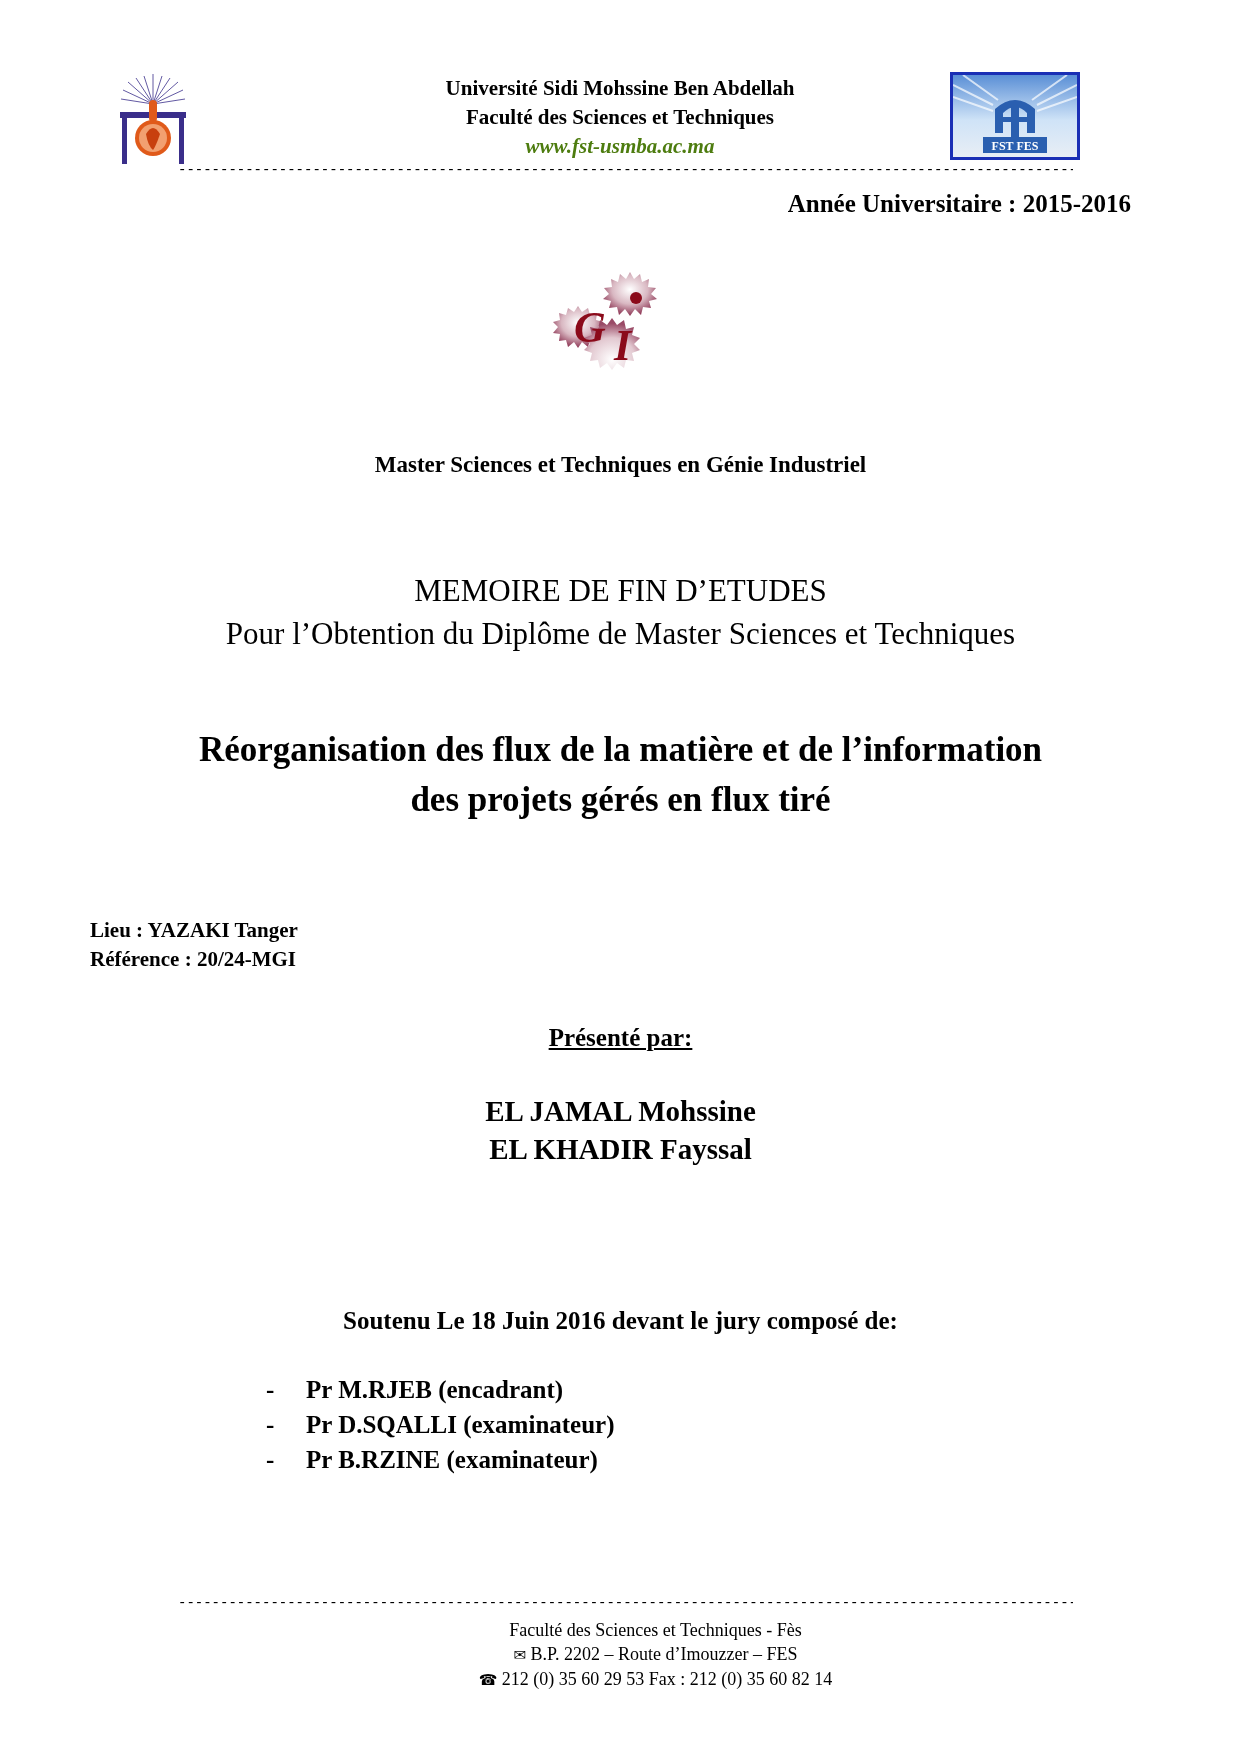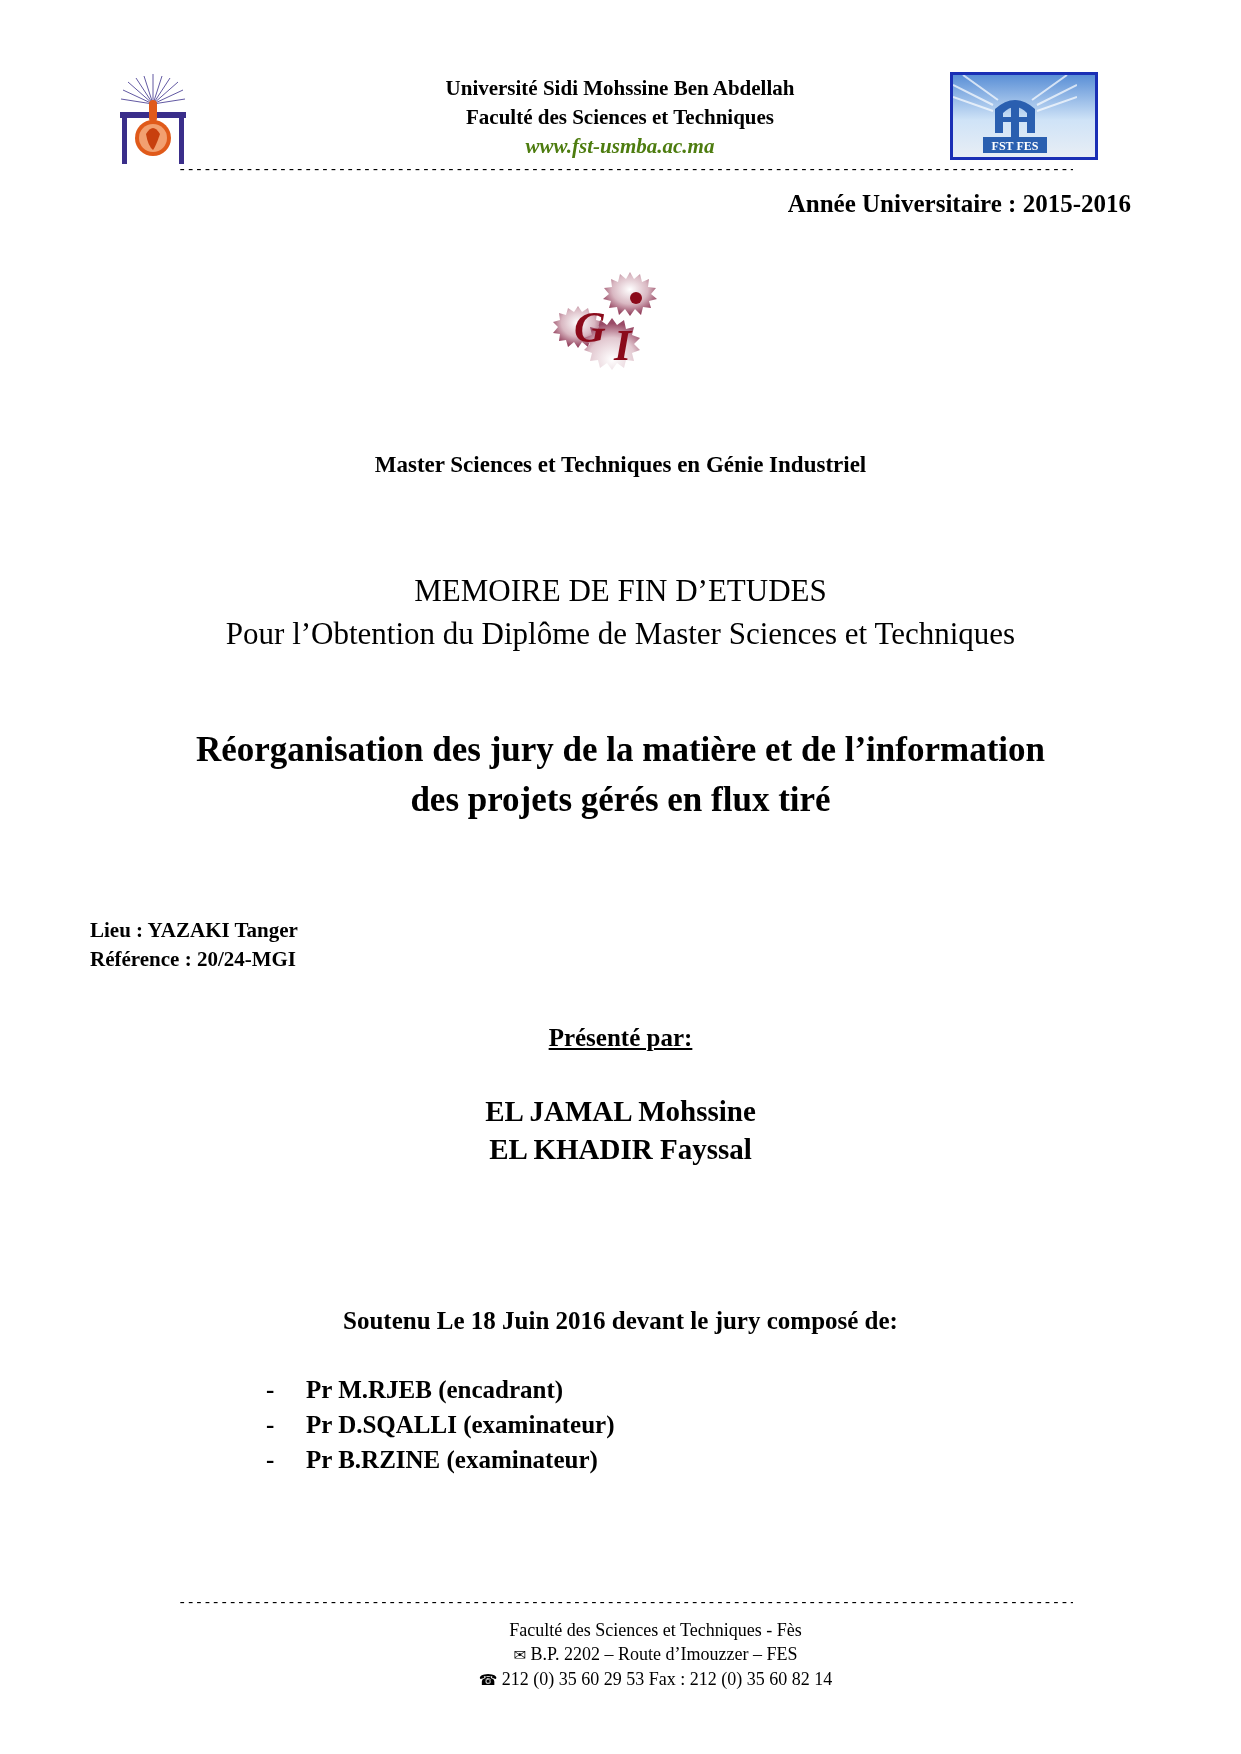--- a/index.html
+++ b/index.html
@@ -4,21 +4,21 @@
 <style>
   html, body { margin:0; padding:0; background:#ffffff; }
   body { width:1241px; height:1754px; position:relative; overflow:hidden;
          font-family:"Liberation Serif", "DejaVu Serif", serif; color:#000; }
   .abs { position:absolute; }
   .center { text-align:center; }
   .b { font-weight:bold; }
 
   
   #logo-usmba { left:118px; top:74px; width:70px; height:92px; }
-  #logo-fst { left:950px; top:72px; width:148px; height:88px; border:3px solid #1a2fb5; box-sizing:border-box;
+  #logo-fst { left:950px; top:72px; width:130px; height:88px; border:3px solid #1a2fb5; box-sizing:border-box;
               background:linear-gradient(180deg,#5a8fd6 0%,#cfe3f7 55%,#e8eef5 100%); }
   #univ-block { left:360px; top:74px; width:520px; font-size:21px; line-height:29px; }
   #univ-url { color:#4d7c0f; font-style:italic; }
   .dash { font-family:"Liberation Mono", monospace; font-size:14px; letter-spacing:0px; white-space:nowrap; overflow:hidden; }
   #dash-top { left:178px; top:162px; width:895px; height:18px; }
   #annee { right:110px; top:190px; font-size:25px; }
 
   #gi-logo { left:540px; top:262px; width:140px; height:125px; }
 
   #master { left:0; width:1241px; top:452px; font-size:23px; }
@@ -103,21 +103,21 @@
     <text x="74" y="98" font-family="Liberation Serif, serif" font-style="italic" font-weight="bold" font-size="44" fill="#8b0a1a">I</text>
   </svg>
 </div>
 
 <div id="master" class="abs center b">Master Sciences et Techniques en Génie Industriel</div>
 
 <div id="memoire" class="abs center">MEMOIRE DE FIN D’ETUDES</div>
 <div id="obtention" class="abs center">Pour l’Obtention du Diplôme de Master Sciences et Techniques</div>
 
 <div id="title1" class="abs center b">
-  <div>Réorganisation des jury de la matière et de l’information</div>
+  <div>Réorganisation des flux de la matière et de l’information</div>
   <div>des projets gérés en flux tiré</div>
 </div>
 
 <div id="lieu" class="abs b">
   <div>Lieu : YAZAKI Tanger</div>
   <div id="ref">Référence : 20/24-MGI</div>
 </div>
 
 <div id="presente" class="abs center b">
   <span>Présenté par:</span>

